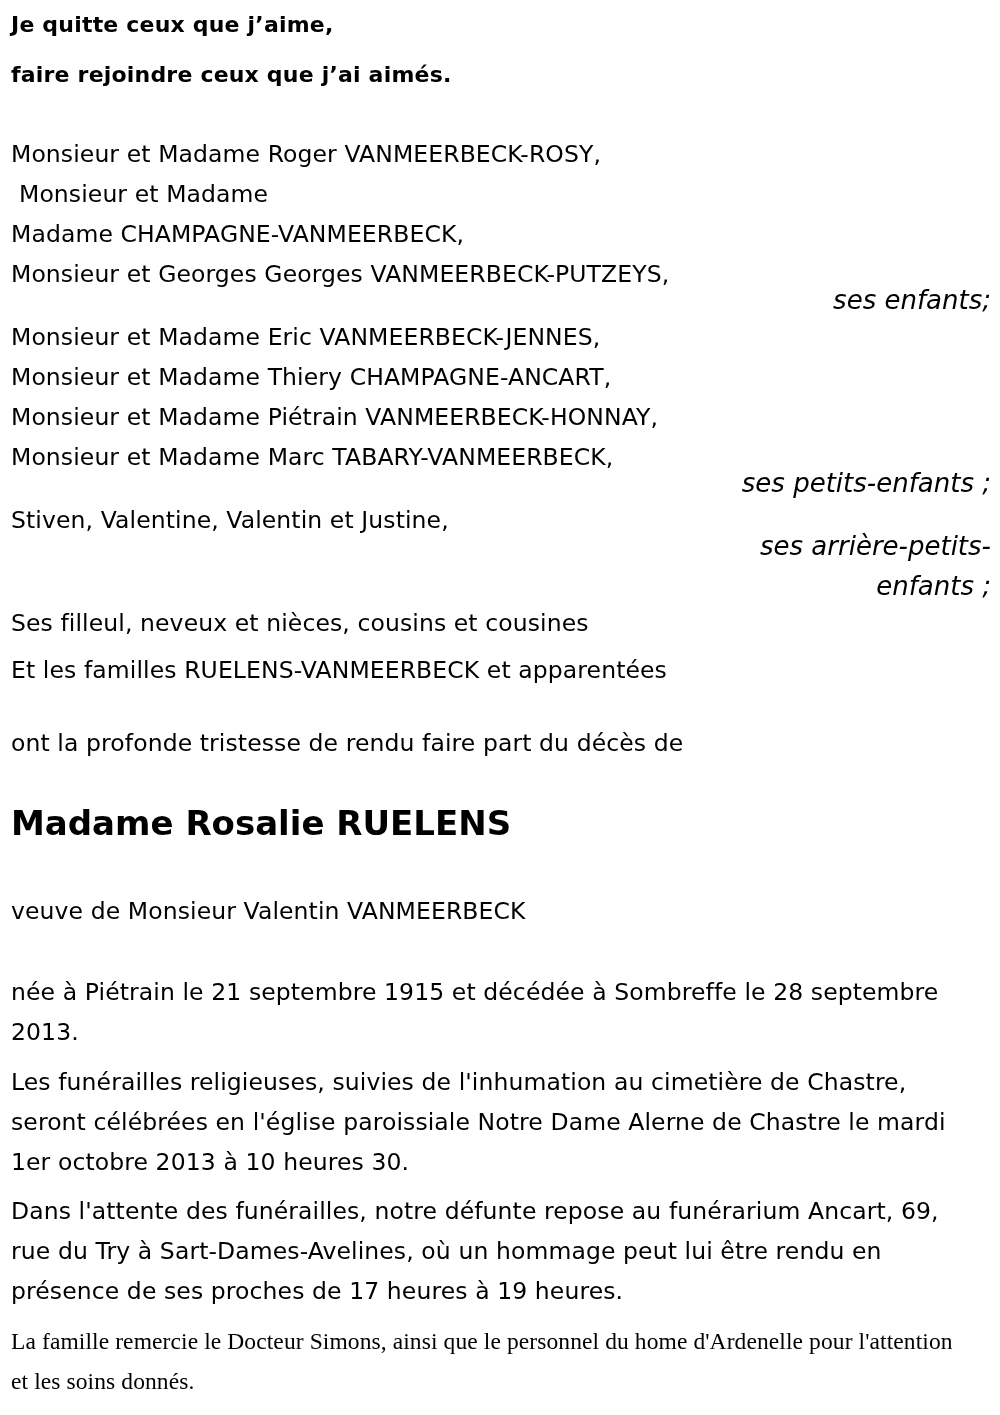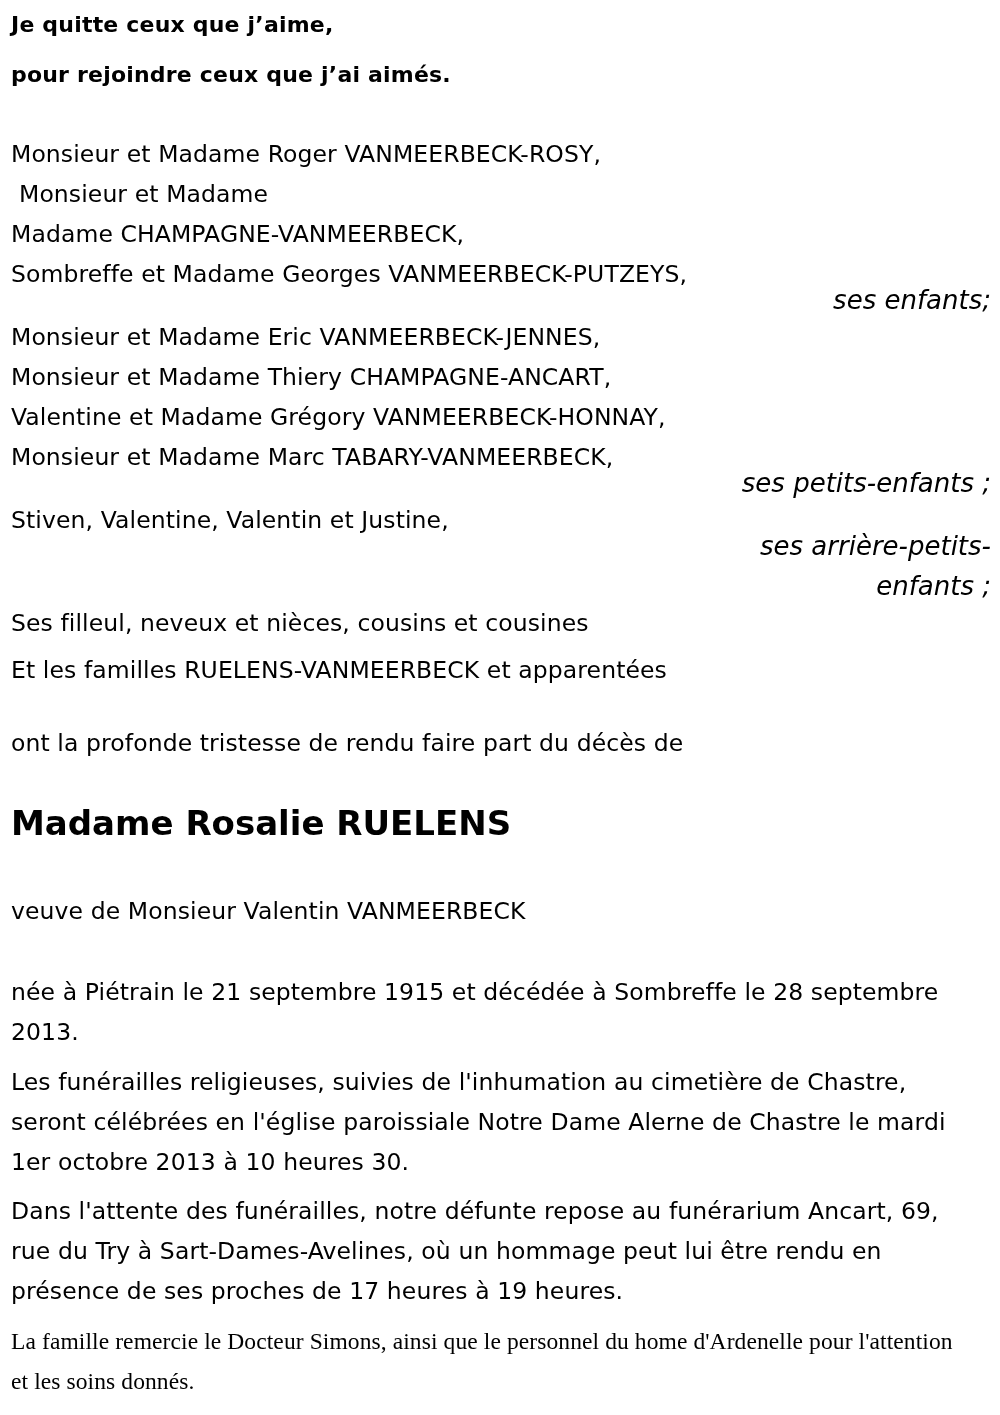--- a/index.html
+++ b/index.html
@@ -59,31 +59,31 @@
       line-height: 40px;
       letter-spacing: 0.1px;
     }
   </style>
 </head>
 <body>
 
 <div class="doc">
 
   <div class="quote-line" style="top:12px;">Je quitte ceux que j’aime,</div>
-  <div class="quote-line" style="top:62px;">pour rejoindre ceux que j’ai aimés.</div>
+  <div class="quote-line" style="top:62px;">faire rejoindre ceux que j’ai aimés.</div>
 
   <div class="line" style="top:140px;">Monsieur et Madame Roger VANMEERBECK-ROSY,</div>
   <div class="line" style="top:180px;margin-left:8px;">Monsieur et Madame</div>
   <div class="line" style="top:220px;">Madame CHAMPAGNE-VANMEERBECK,</div>
-  <div class="line" style="top:260px;">Sombreffe et Madame Georges VANMEERBECK-PUTZEYS,</div>
+  <div class="line" style="top:260px;">Monsieur et Georges Georges VANMEERBECK-PUTZEYS,</div>
   <div class="role" style="top:285px;">ses enfants;</div>
 
   <div class="line" style="top:323px;">Monsieur et Madame Eric VANMEERBECK-JENNES,</div>
   <div class="line" style="top:363px;">Monsieur et Madame Thiery CHAMPAGNE-ANCART,</div>
-  <div class="line" style="top:403px;">Valentine et Madame Grégory VANMEERBECK-HONNAY,</div>
+  <div class="line" style="top:403px;">Monsieur et Madame Piétrain VANMEERBECK-HONNAY,</div>
   <div class="line" style="top:443px;">Monsieur et Madame Marc TABARY-VANMEERBECK,</div>
   <div class="role" style="top:468px;">ses petits-enfants ;</div>
 
   <div class="line" style="top:506px;">Stiven, Valentine, Valentin et Justine,</div>
   <div class="role" style="top:531px;">ses arrière-petits-</div>
   <div class="role" style="top:571px;">enfants ;</div>
 
   <div class="line" style="top:609px;">Ses filleul, neveux et nièces, cousins et cousines</div>
   <div class="line" style="top:649px;margin-top:7px;">Et les familles RUELENS-VANMEERBECK et apparentées</div>
 

